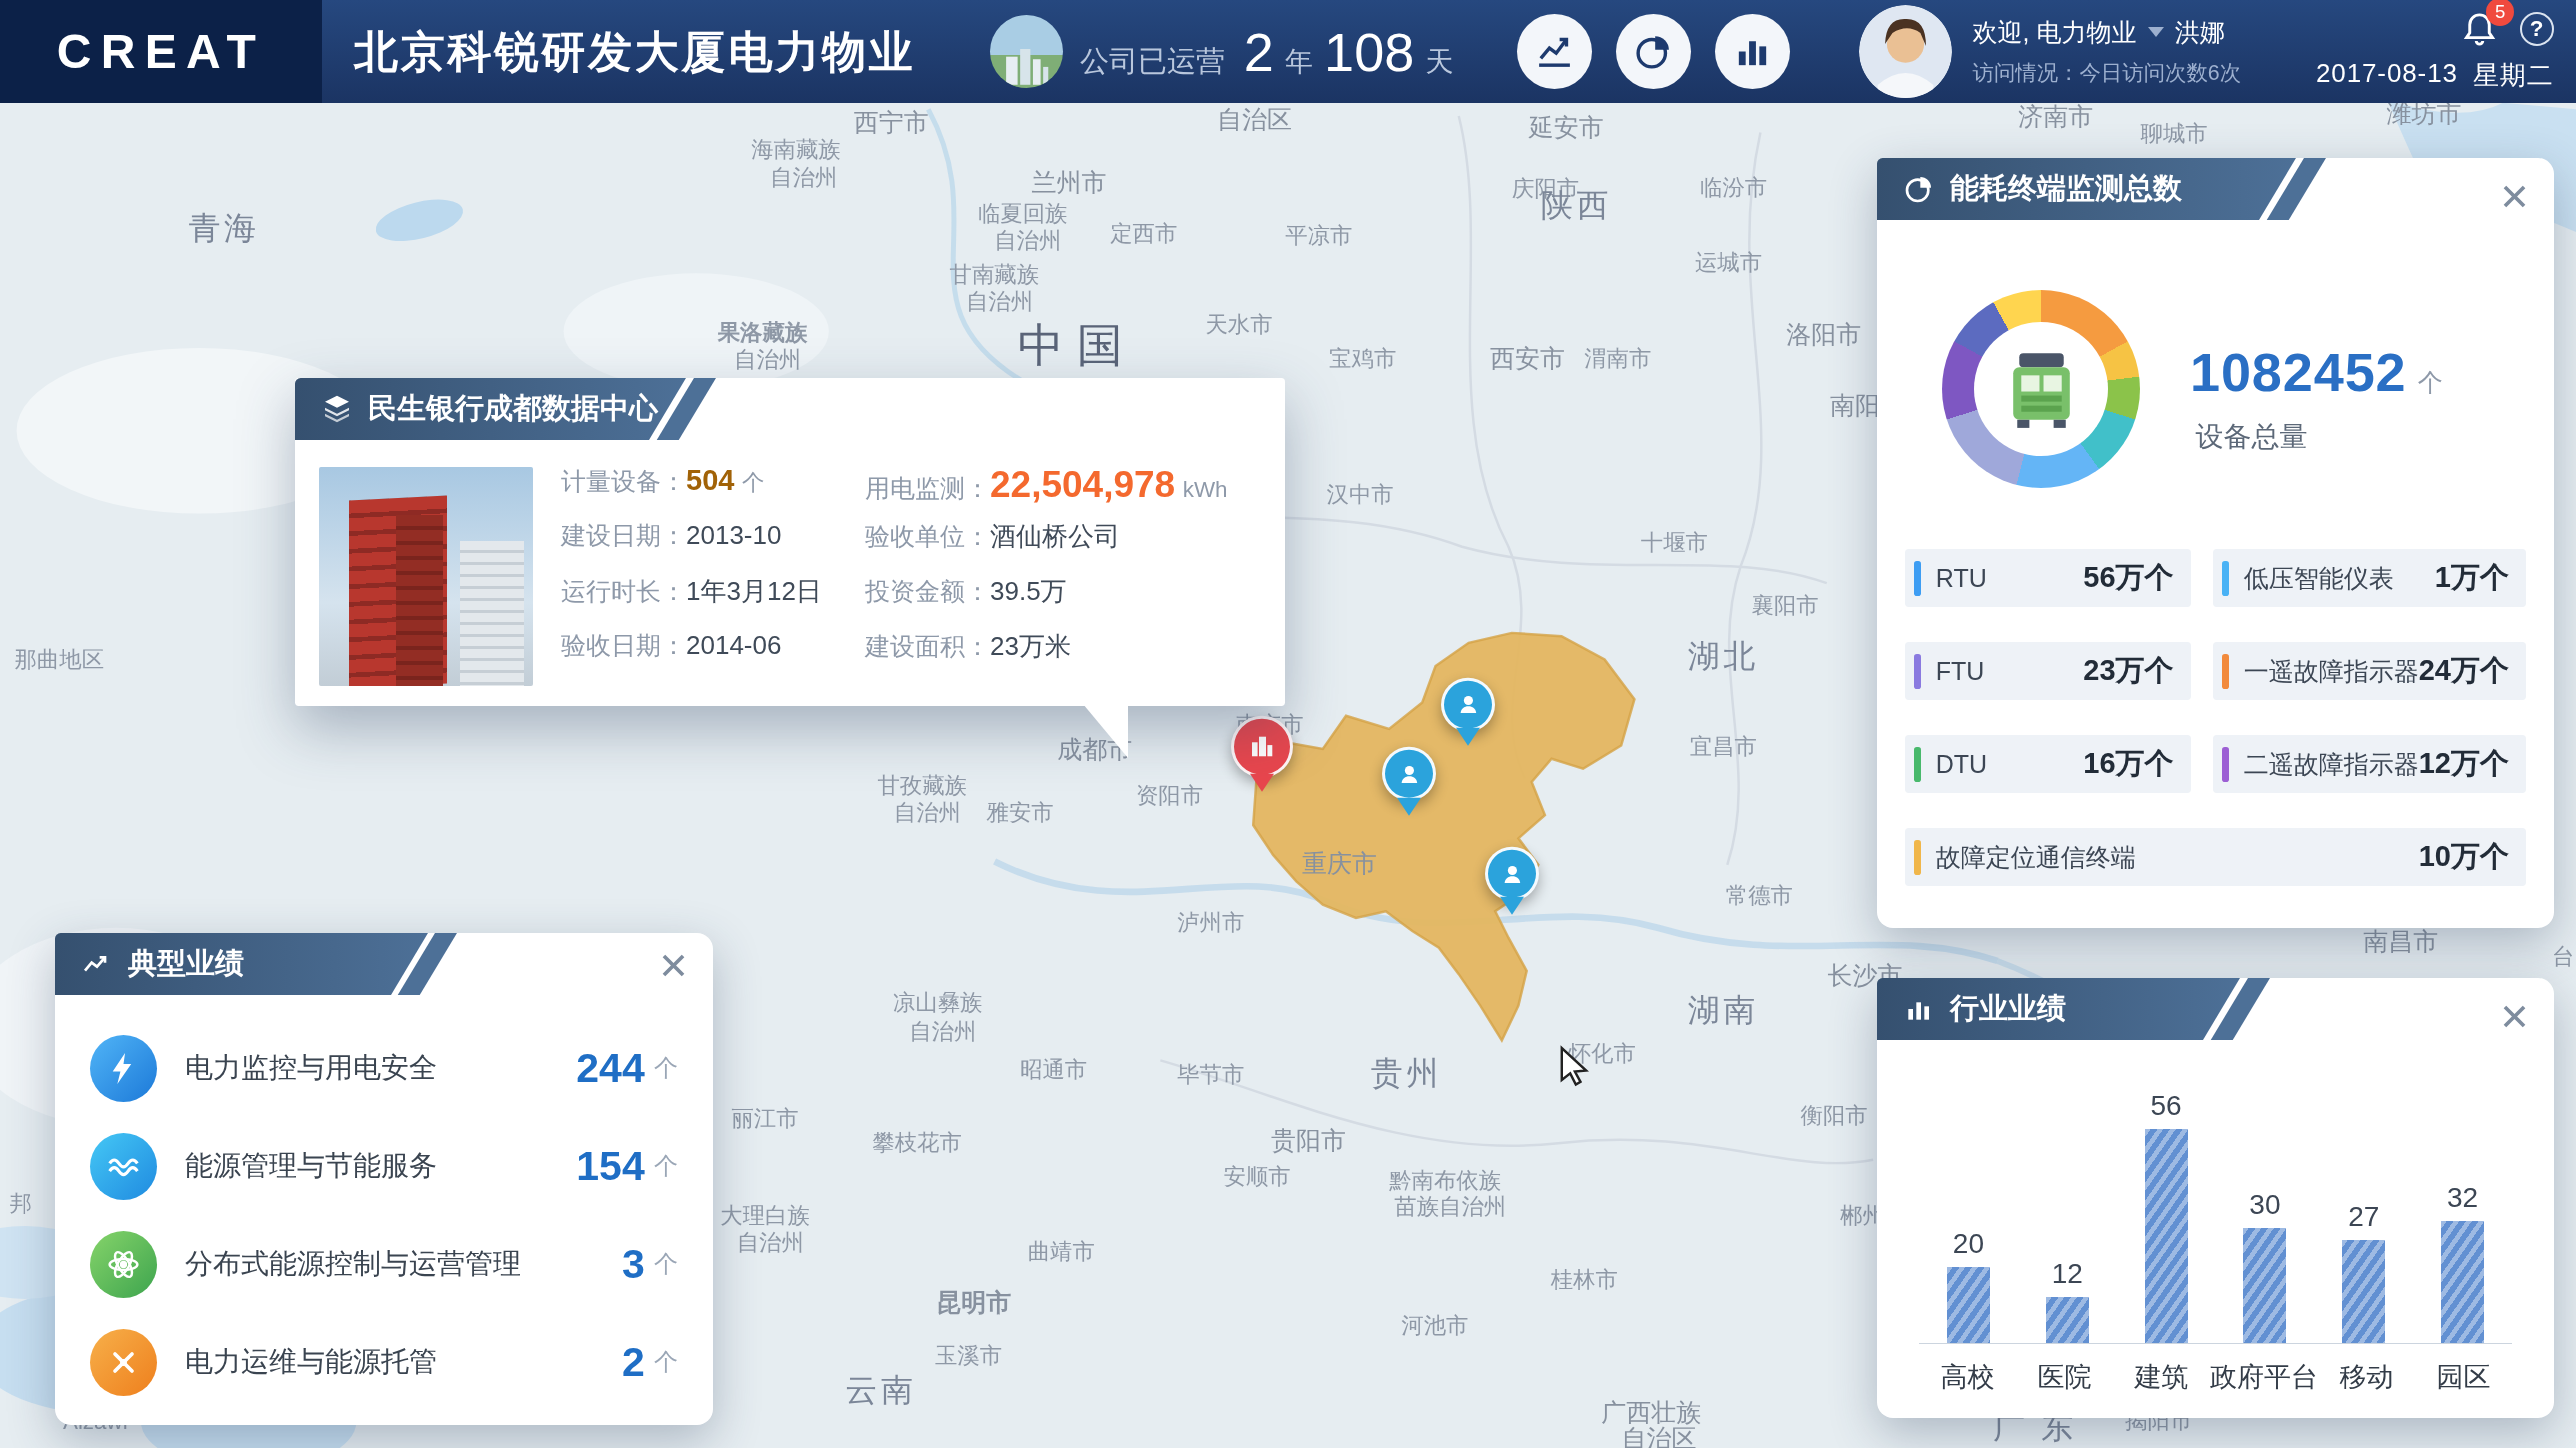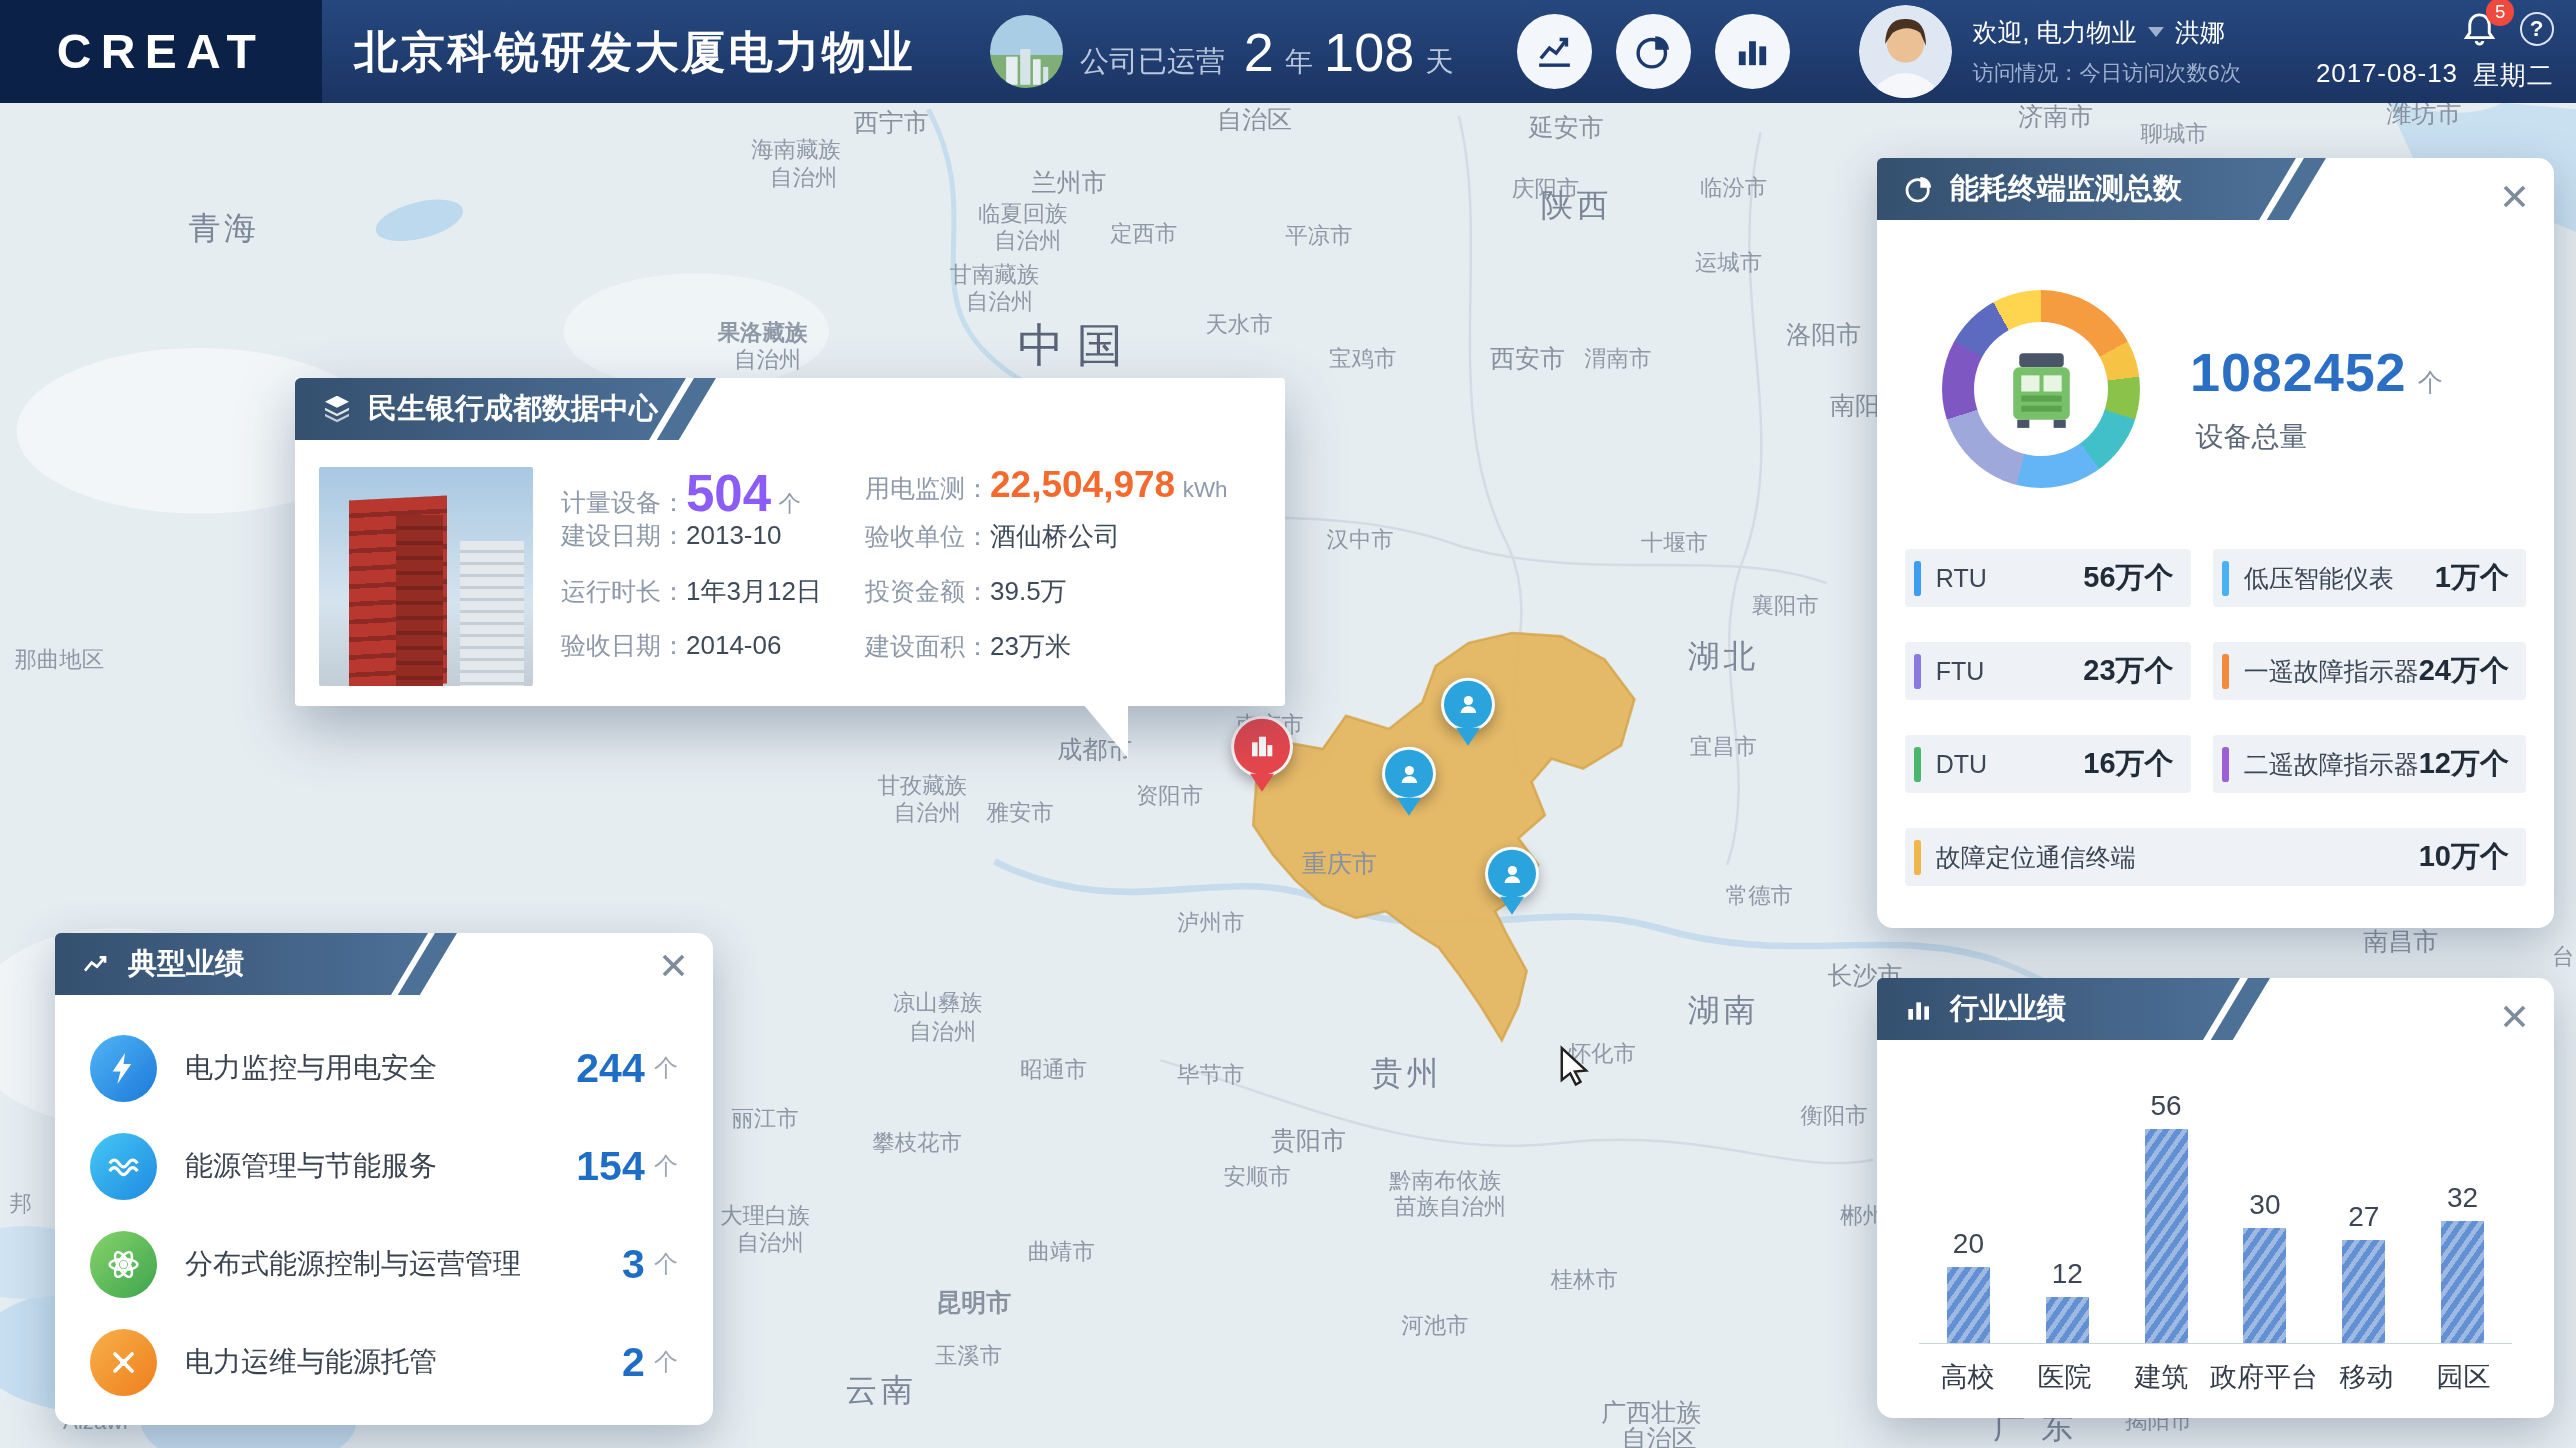--- a/index.html
+++ b/index.html
@@ -64,21 +64,21 @@
   .photo{position:absolute;left:24px;top:89px;width:214px;height:219px;overflow:hidden;border-radius:1.9px;background:linear-gradient(180deg,#a8c8e2,#d5e3ee 62%,#c2cdd6)}
   .ph-red{position:absolute;left:14%;top:14%;width:46%;height:86%;background:repeating-linear-gradient(180deg,#b8372e 0 13px,#8e2a24 13px 17.7px);transform:skewY(-3deg)}
   .ph-red2{position:absolute;left:36%;top:22%;width:22%;height:78%;background:repeating-linear-gradient(180deg,#932d24 0 11.2px,#7a241d 11.2px 15px)}
   .ph-white{position:absolute;right:4%;top:34%;width:30%;height:66%;background:repeating-linear-gradient(180deg,#e3e8ec 0 9.3px,#c6ced5 9.3px 12px)}
   .kv-col{position:absolute;top:86px}
   .kv-col1{left:266px}
   .kv-col2{left:570px}
   .kv{display:flex;align-items:baseline;height:55px}
   .kv-label{font-size:25px;color:#8e99a9;white-space:nowrap}
   .kv-value{font-size:26px;color:#3f4a58;white-space:nowrap}
-  .kv-value.num-blue{font-size:51px;font-weight:bold;color:#8b5cf6}
+  .kv-value.num-blue{font-size:29px;font-weight:bold;color:#a16207}
   .kv-value.num-orange{font-size:37px;font-weight:bold;color:#f4692e}
   .kv-suffix{font-size:22.4px;color:#8e99a9;margin-left:7.5px}
 
   
   .perf-panel{left:55px;top:933px;width:658px;height:492px}
   .perf-rows{position:absolute;top:86px;left:35px;right:35px}
   .perf-row{height:98px;display:flex;align-items:center;cursor:pointer}
   .perf-icon{width:67px;height:67px;border-radius:50%;display:flex;align-items:center;justify-content:center;flex:none}
   .perf-icon svg{width:37px;height:37px}
   .pi1{background:linear-gradient(135deg,#51b5f7,#1c79d8)}
@@ -165,21 +165,21 @@
         <div class="map-label s" style="left: 38.8%; top: 20.8%;">自治州</div>
         <div class="map-label s" style="left: 29.6%; top: 22.9%; font-weight: bold;">果洛藏族</div>
         <div class="map-label s" style="left: 29.8%; top: 24.8%;">自治州</div>
         <div class="map-label xl" style="left: 41.8%; top: 23.9%;">中国</div>
         <div class="map-label s" style="left: 48.1%; top: 22.4%;">天水市</div>
         <div class="map-label s" style="left: 52.9%; top: 24.7%;">宝鸡市</div>
         <div class="map-label m" style="left: 59.3%; top: 24.7%;">西安市</div>
         <div class="map-label s" style="left: 62.8%; top: 24.7%;">渭南市</div>
         <div class="map-label m" style="left: 70.8%; top: 23.1%;">洛阳市</div>
         <div class="map-label m" style="left: 72.5%; top: 28%;">南阳市</div>
-        <div class="map-label s" style="left: 52.8%; top: 34.1%; margin-top: 45px;">汉中市</div>
+        <div class="map-label s" style="left: 52.8%; top: 34.1%;">汉中市</div>
         <div class="map-label s" style="left: 65%; top: 37.4%;">十堰市</div>
         <div class="map-label s" style="left: 69.3%; top: 41.8%;">襄阳市</div>
         <div class="map-label l" style="left: 66.9%; top: 45.4%;">湖北</div>
         <div class="map-label s" style="left: 66.9%; top: 51.5%;">宜昌市</div>
         <div class="map-label s" style="left: 49.3%; top: 50%;">南充市</div>
         <div class="map-label m" style="left: 42.5%; top: 51.7%;">成都市</div>
         <div class="map-label s" style="left: 45.4%; top: 54.9%;">资阳市</div>
         <div class="map-label s" style="left: 39.6%; top: 56.1%;">雅安市</div>
         <div class="map-label s" style="left: 35.8%; top: 54.2%;">甘孜藏族</div>
         <div class="map-label s" style="left: 36%; top: 56.1%;">自治州</div>

